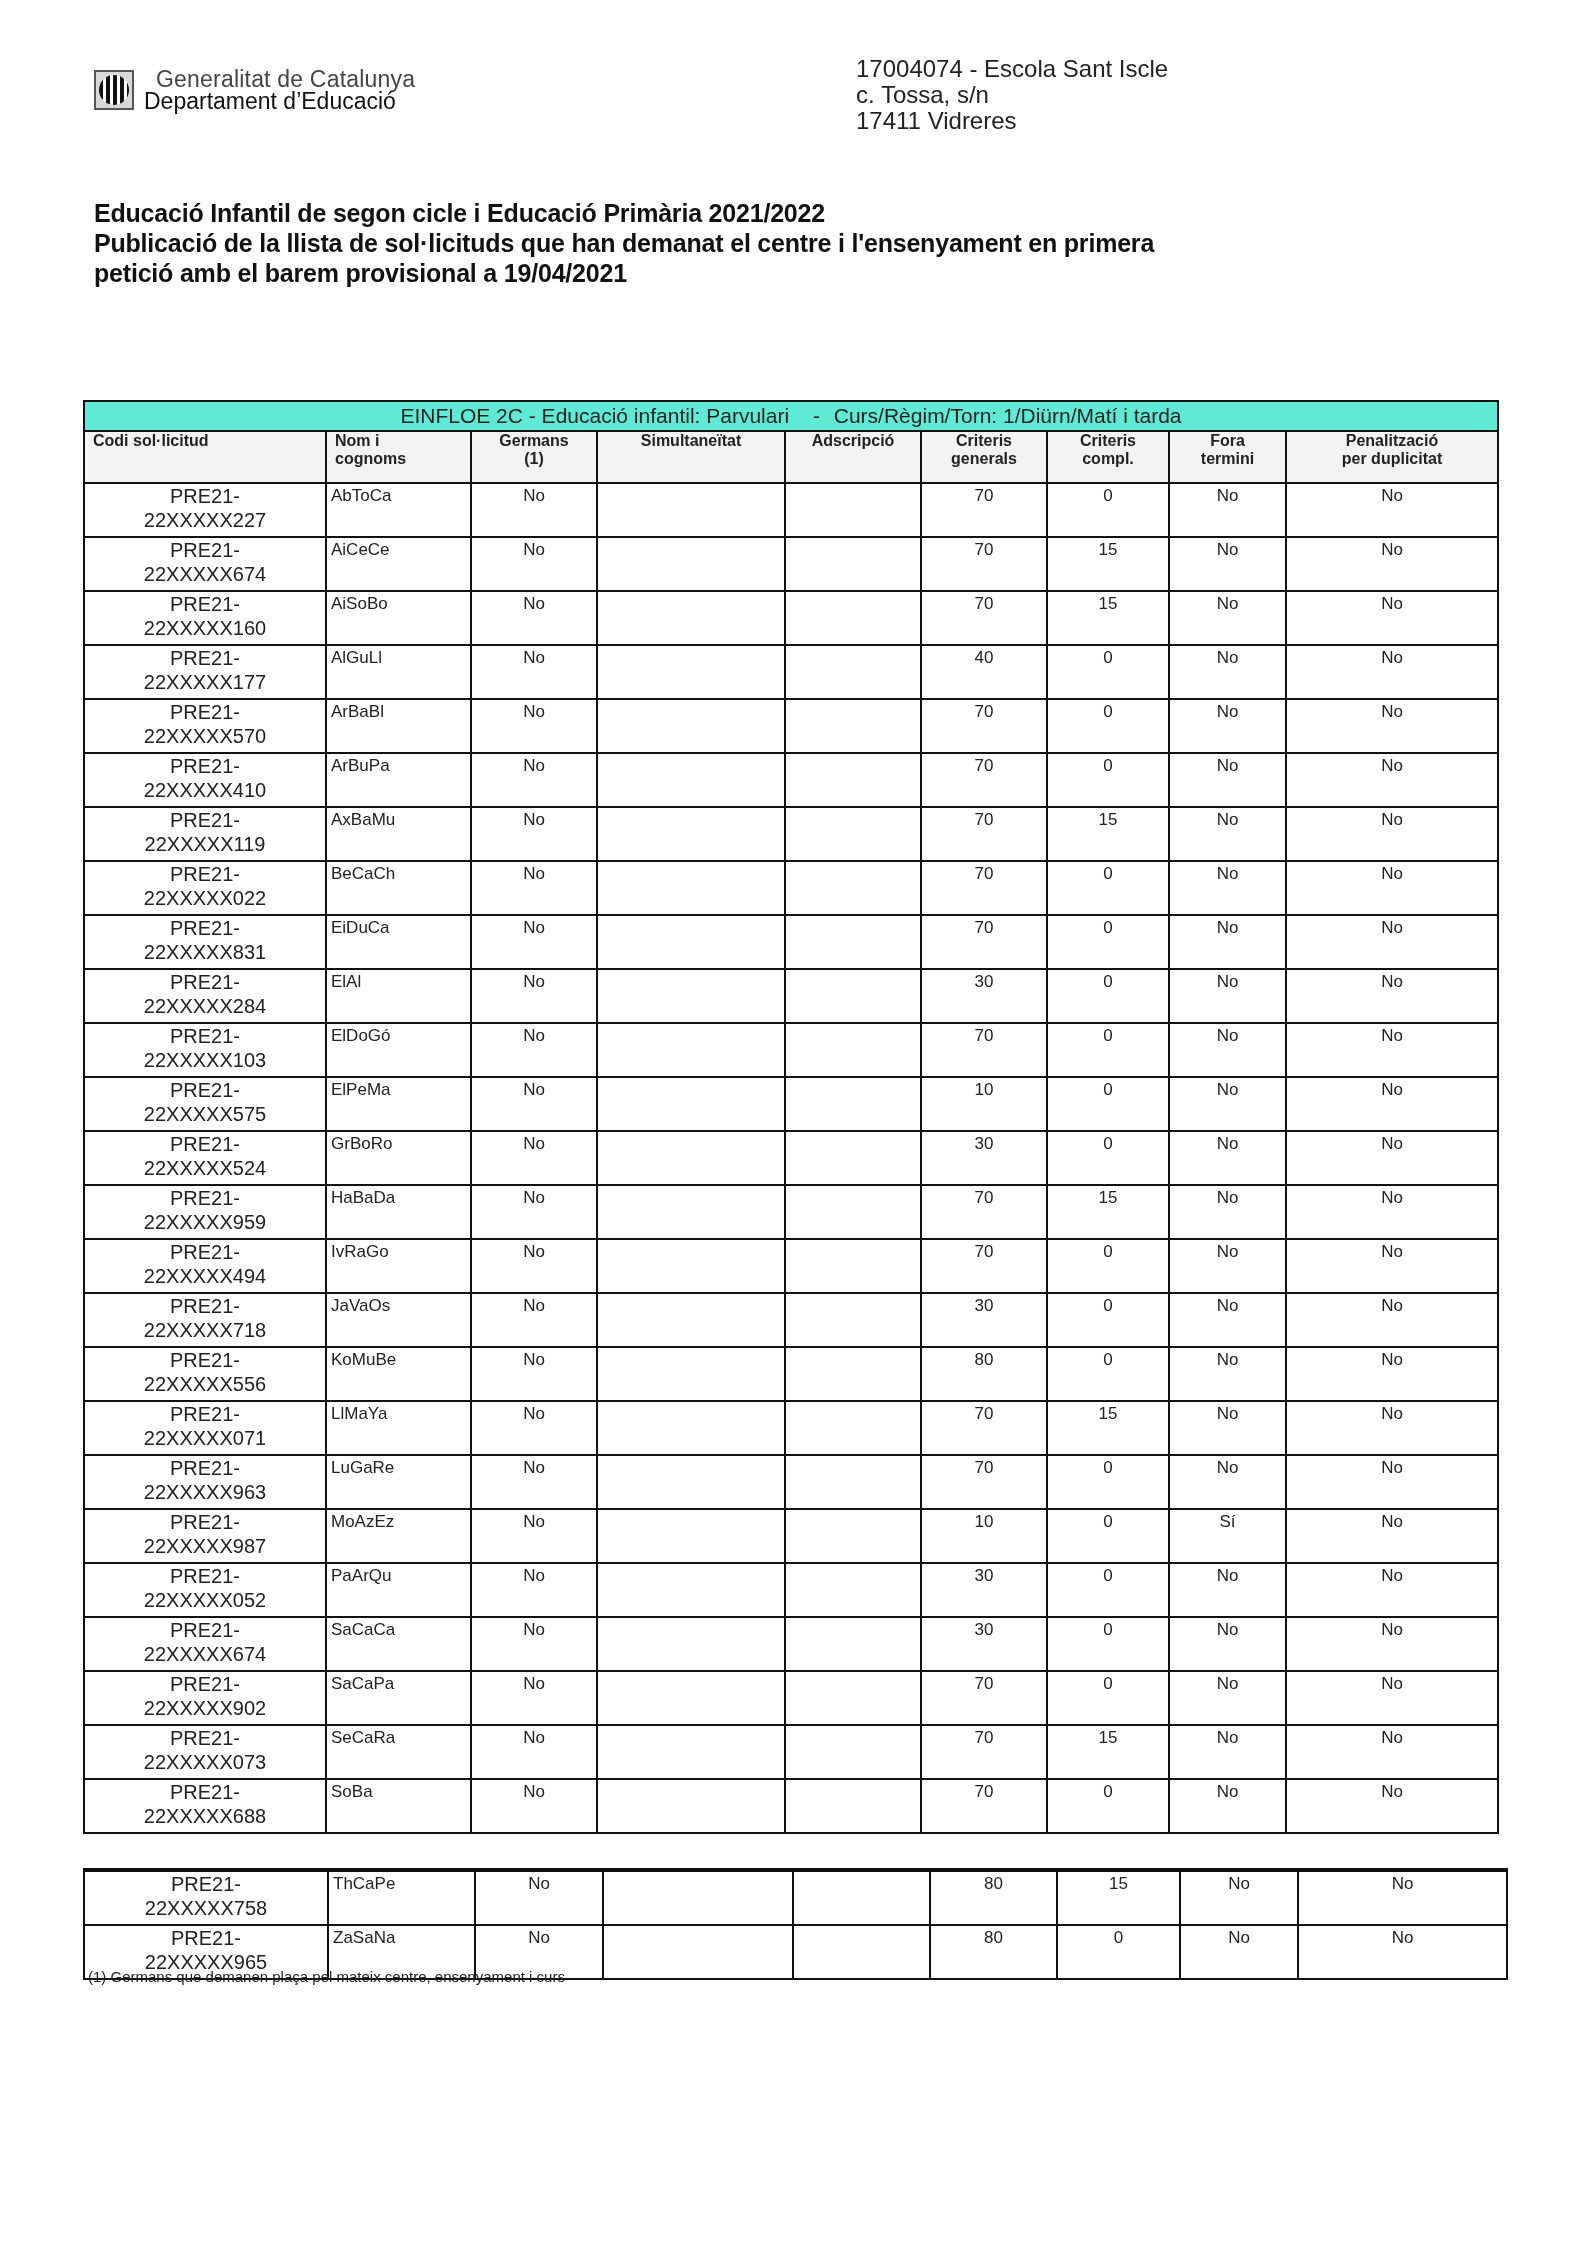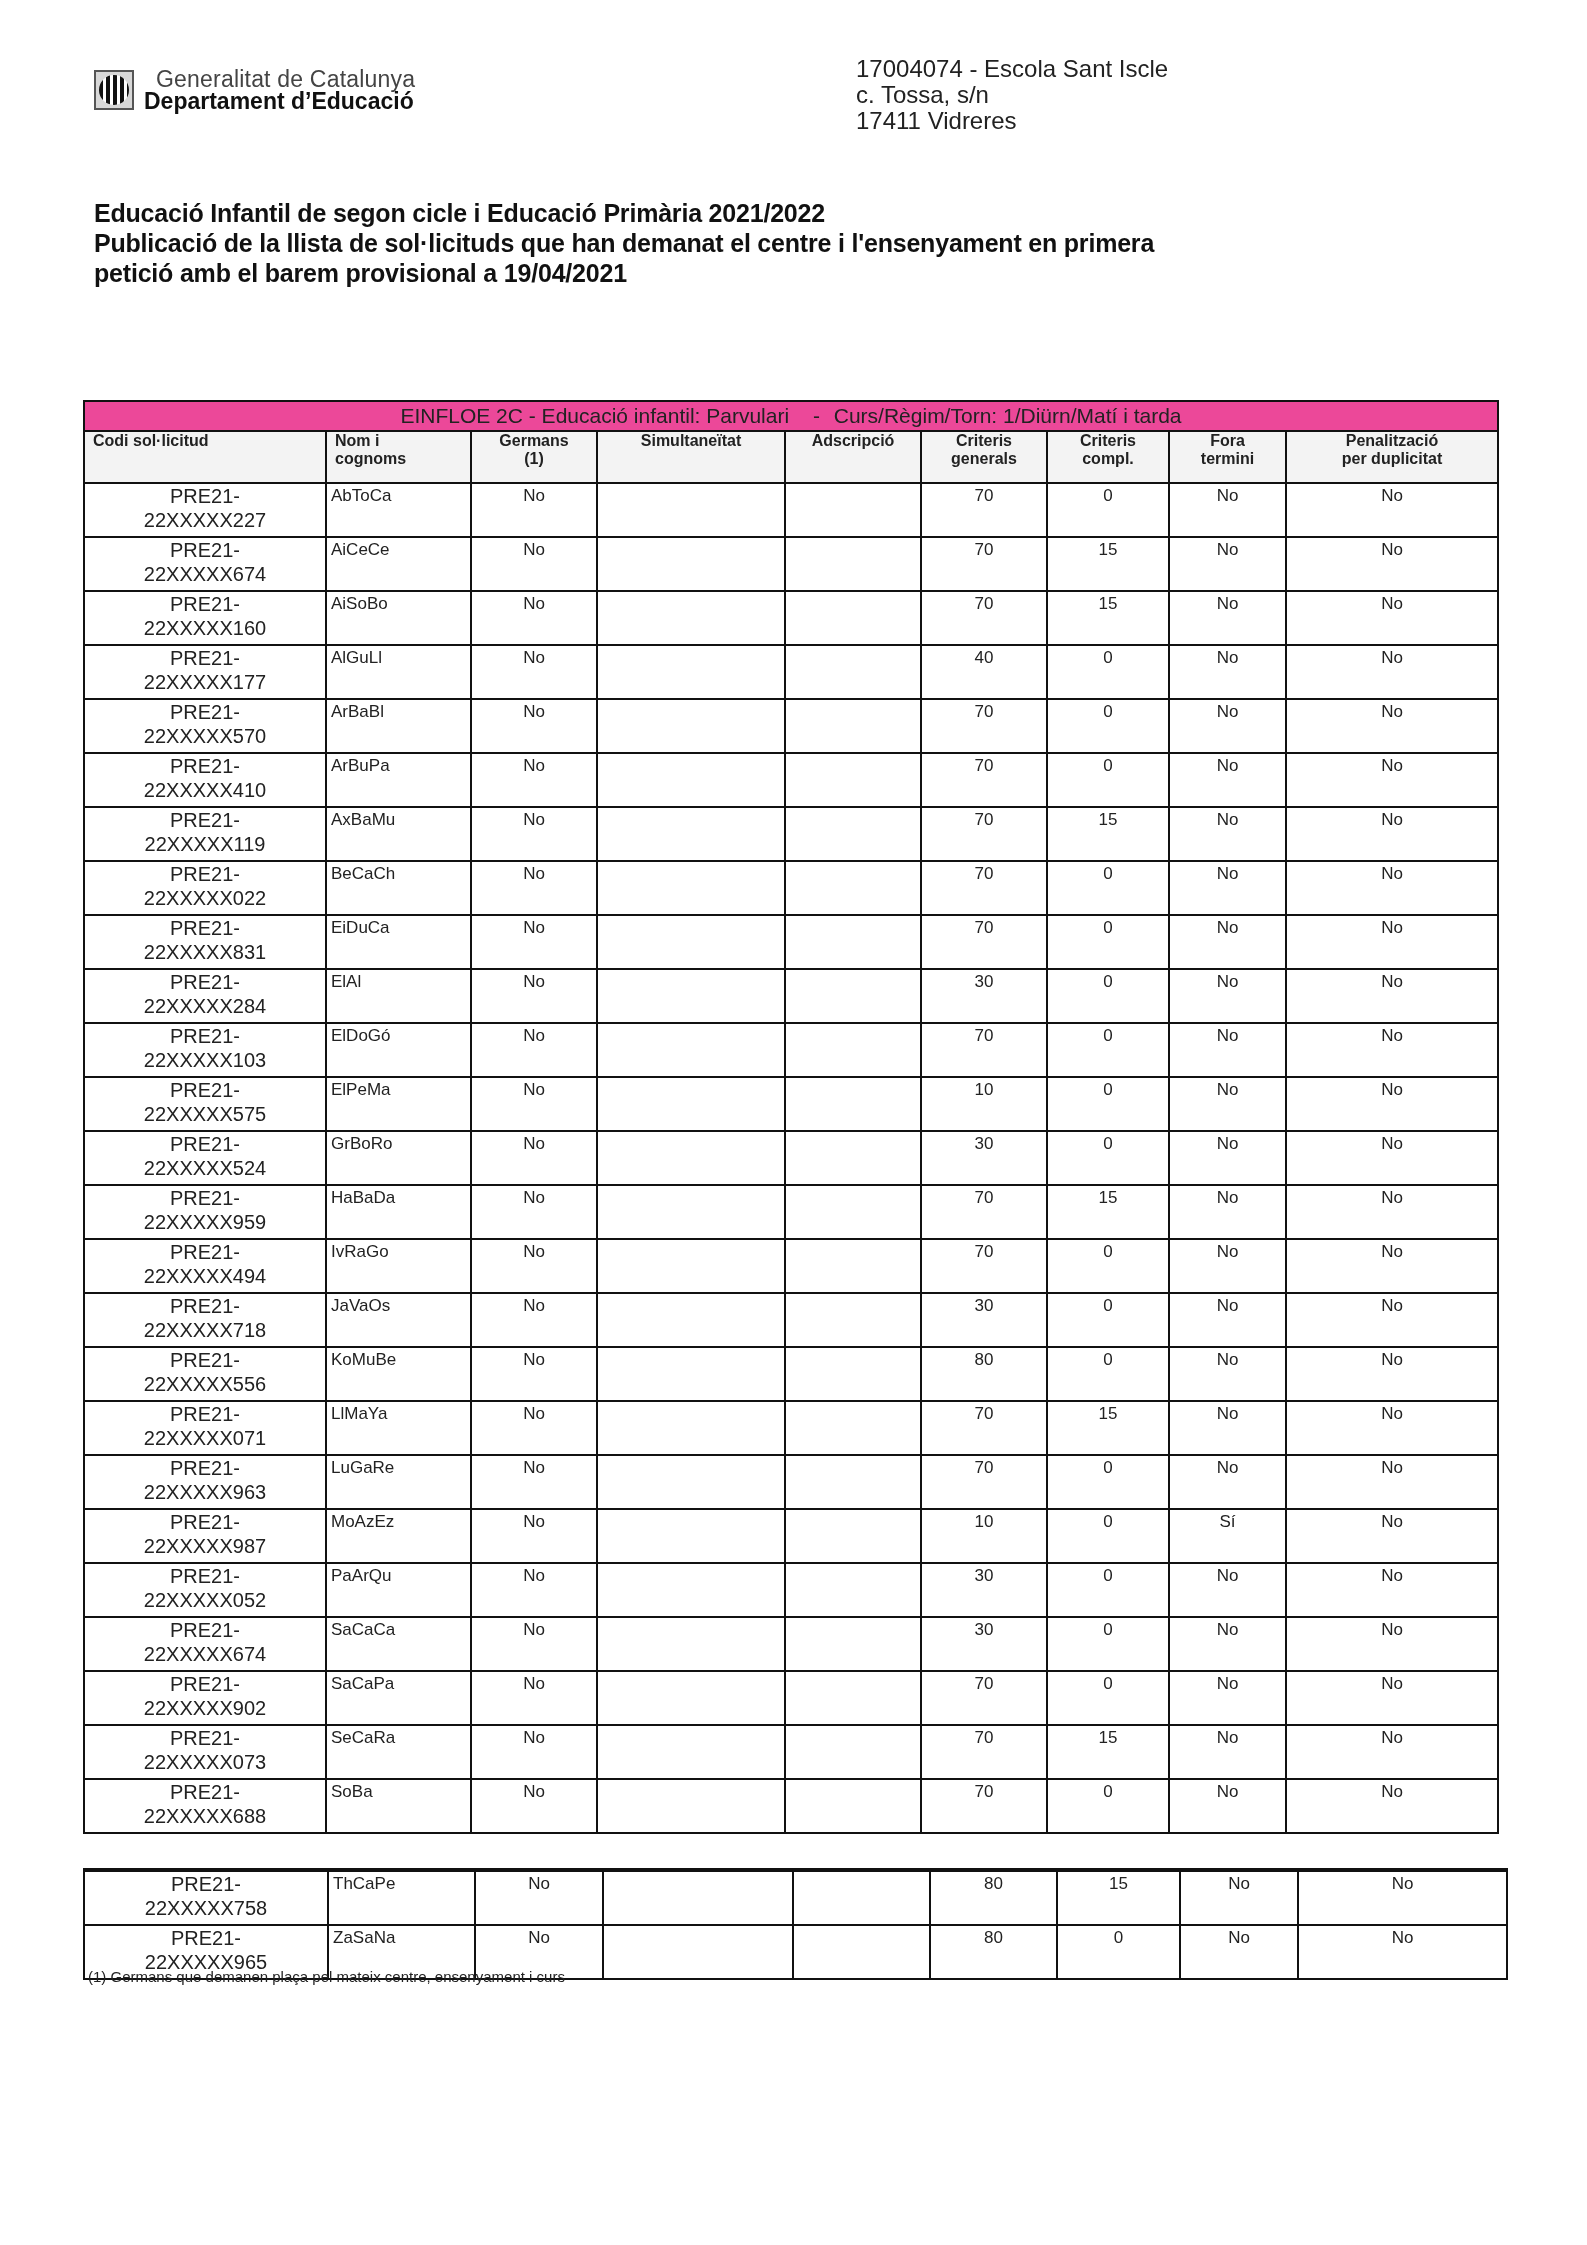--- a/index.html
+++ b/index.html
@@ -6,33 +6,33 @@
   body { width: 1587px; height: 2245px; position: relative; overflow: hidden;
          font-family: "Liberation Sans", sans-serif; color: #1a1a1a; }
 
   .logo-block { position: absolute; left: 94px; top: 68px; display: flex; align-items: center; }
   .logo-mark { width: 40px; height: 40px; border: 2px solid #555; box-sizing: border-box;
                background: #d8d8d8; position: relative; margin-right: 10px; }
   .logo-mark .disc { position: absolute; left: 3px; top: 3px; width: 30px; height: 30px; border-radius: 50%;
                background: repeating-linear-gradient(90deg, #111 0 4px, #fff 4px 7px); }
   .logo-text { line-height: 22px; }
   .logo-line1 { font-size: 23px; color: #444; letter-spacing: 0.2px; margin-left: 12px; }
-  .logo-line2 { font-size: 23px; font-weight: bold; color: #111; }
+  .logo-line2 { font-size: 23px; font-weight: normal; color: #111; }
 
   .school-block { position: absolute; left: 856px; top: 56px; font-size: 24px; line-height: 26px; color: #222; }
 
   .doc-title { position: absolute; left: 94px; top: 198px; font-size: 25px; font-weight: bold;
                line-height: 30px; color: #111; letter-spacing: -0.2px; }
 
   table.results { position: absolute; border-collapse: collapse; table-layout: fixed; font-size: 17px; }
   table.results td, table.results th { border: 2px solid #111; padding: 0; vertical-align: top; }
   #t1 { left: 83px; top: 400px; width: 1414px; }
   #t2 { left: 83px; top: 1868px; width: 1423px; border-top: 4px solid #111; }
 
-  .caption-row td { background: #ec4899; border-bottom: 3px solid #111; border-left: 3px solid #111; border-right: 3px solid #111;
+  .caption-row td { background: #5eead4; border-bottom: 3px solid #111; border-left: 3px solid #111; border-right: 3px solid #111;
                     border-top: none; text-align: center; font-size: 21px; height: 28px; line-height: 28px; color: #222; }
   .caption-row td span.sep { display: inline-block; width: 18px; }
 
   .head-row th { background: #f3f3f3; font-weight: bold; font-size: 16px; line-height: 18px; height: 50px;
                  text-align: center; color: #222; padding-top: 2px; }
   .head-row th.left { text-align: left; padding-left: 8px; }
 
   .data-row td { height: 52px; text-align: center; line-height: 24px; color: #222; }
   .data-row td.code { line-height: 24px; font-size: 20px; margin-left: 32px; }
   .data-row td.name { text-align: left; padding-left: 4px; }

